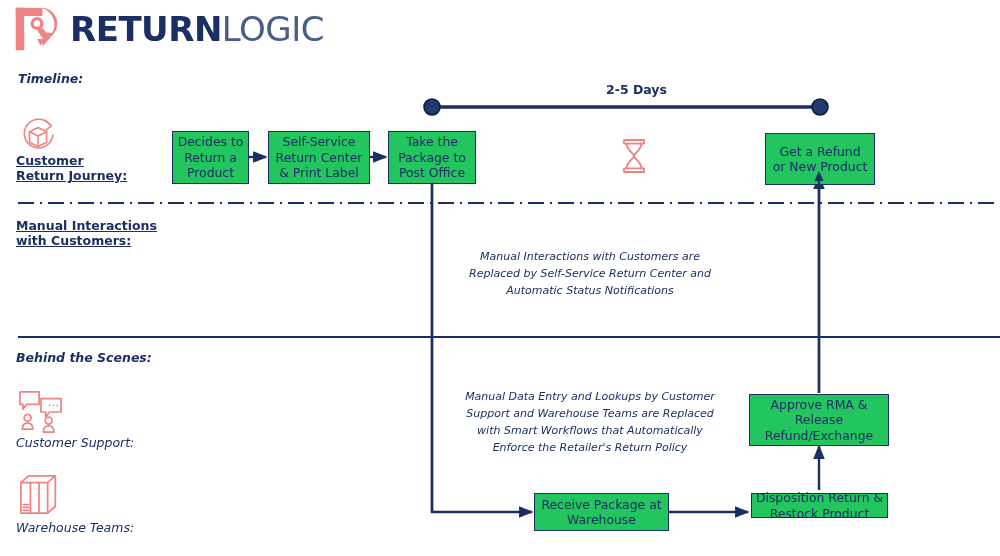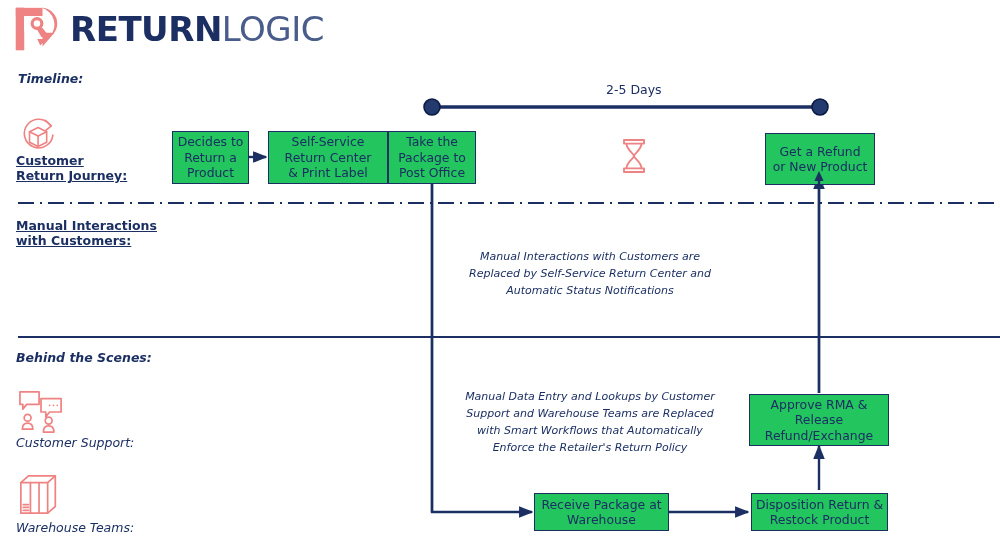--- a/index.html
+++ b/index.html
@@ -55,21 +55,21 @@
     white-space: pre-line;
     z-index: 5;
   }
 
   
   #wires { position: absolute; left: 0; top: 0; width: 1000px; height: 556px; z-index: 2; }
   #wires-top { position: absolute; left: 0; top: 0; width: 1000px; height: 556px; z-index: 8; pointer-events: none; }
 
   .icon { position: absolute; }
   .tl-label {
-    position: absolute; color: #1b2f63; font-size: 12.5px; font-weight: 400;
+    position: absolute; color: #1b2f63; font-size: 12.5px; font-weight: 700;
   }
 </style>
 </head>
 <body>
 
 <div id="stage">
 
   <div class="logo-wrap">
     <svg class="logo-mark" viewBox="0 0 100 100">
       <path d="M4 4 H62 A34 34 0 0 1 62 72 H52 L76 96 V72 H62 A34 34 0 0 0 62 4
@@ -175,35 +175,35 @@
       <path d="M5.5 33 H11"></path>
       <path d="M5.5 36 H11"></path>
       <path d="M5.5 39 H11"></path>
     </g>
   </svg>
 
   <div class="box" style="left:172px; top:131px; width:77px; height:53px;">Decides to
 Return a
 Product</div>
 
-  <div class="box" style="left:268px; top:131px; width:120px; height:53px;">Self-Service
+  <div class="box" style="left:268px; top:131px; width:102px; height:53px;">Self-Service
 Return Center
 &amp; Print Label</div>
 
   <div class="box" style="left:388px; top:131px; width:88px; height:53px;">Take the
 Package to
 Post Office</div>
 
   <div class="box" style="left:765px; top:133px; width:110px; height:52px;">Get a Refund
 or New Product</div>
 
   <div class="box" style="left:534px; top:493px; width:135px; height:38px;">Receive Package at
 Warehouse</div>
 
-  <div class="box" style="left:751px; top:493px; width:137px; height:38px;">Disposition Return &amp;
+  <div class="box" style="left:751px; top:493px; width:137px; height:25px;">Disposition Return &amp;
 Restock Product</div>
 
   <div class="box" style="left:749px; top:394px; width:140px; height:52px;">Approve RMA &amp;
 Release
 Refund/Exchange</div>
 
   <div class="note" style="left:444px; top:248px; width:292px;">Manual Interactions with Customers are
 Replaced by Self-Service Return Center and
 Automatic Status Notifications</div>
 

